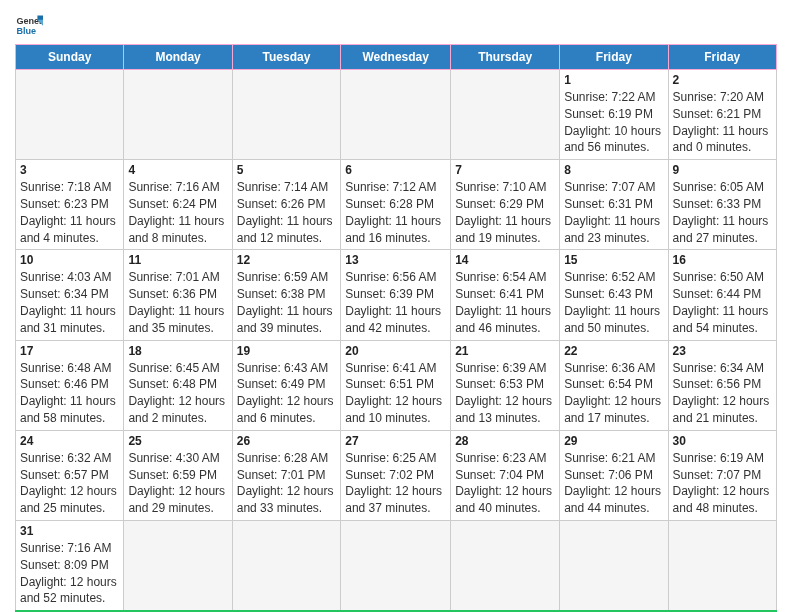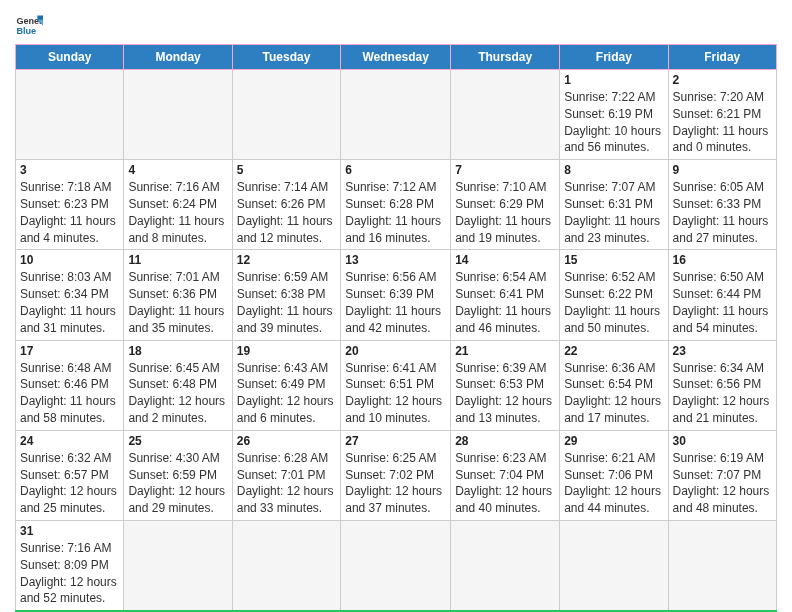--- a/index.html
+++ b/index.html
@@ -175,21 +175,21 @@
         <td>
           <span class="day-number">9</span>
           <div class="day-info">Sunrise: 6:05 AM
 Sunset: 6:33 PM
 Daylight: 11 hours and 27 minutes.</div>
         </td>
       </tr>
       <tr>
         <td>
           <span class="day-number">10</span>
-          <div class="day-info">Sunrise: 8:03 AM
+          <div class="day-info">Sunrise: 4:03 AM
 Sunset: 6:34 PM
 Daylight: 11 hours and 31 minutes.</div>
         </td>
         <td>
           <span class="day-number">11</span>
           <div class="day-info">Sunrise: 7:01 AM
 Sunset: 6:36 PM
 Daylight: 11 hours and 35 minutes.</div>
         </td>
         <td>
@@ -206,21 +206,21 @@
         </td>
         <td>
           <span class="day-number">14</span>
           <div class="day-info">Sunrise: 6:54 AM
 Sunset: 6:41 PM
 Daylight: 11 hours and 46 minutes.</div>
         </td>
         <td>
           <span class="day-number">15</span>
           <div class="day-info">Sunrise: 6:52 AM
-Sunset: 6:22 PM
+Sunset: 6:43 PM
 Daylight: 11 hours and 50 minutes.</div>
         </td>
         <td>
           <span class="day-number">16</span>
           <div class="day-info">Sunrise: 6:50 AM
 Sunset: 6:44 PM
 Daylight: 11 hours and 54 minutes.</div>
         </td>
       </tr>
       <tr>

